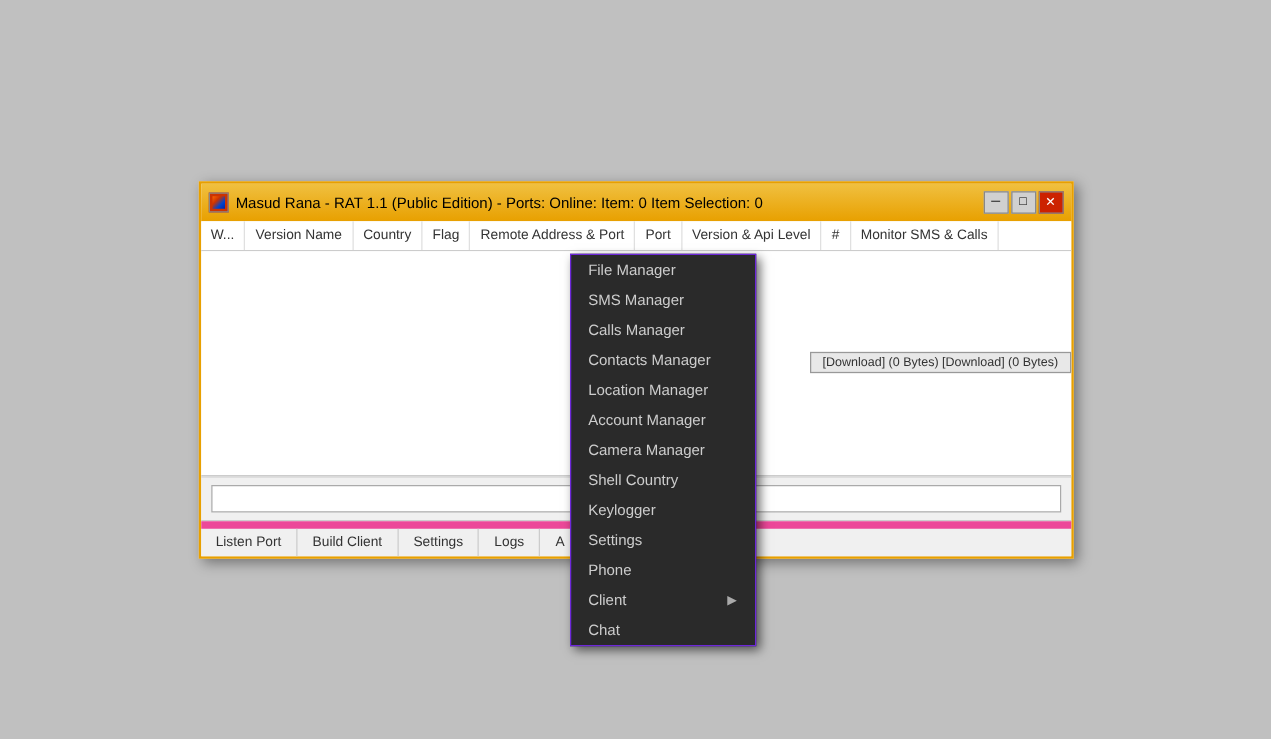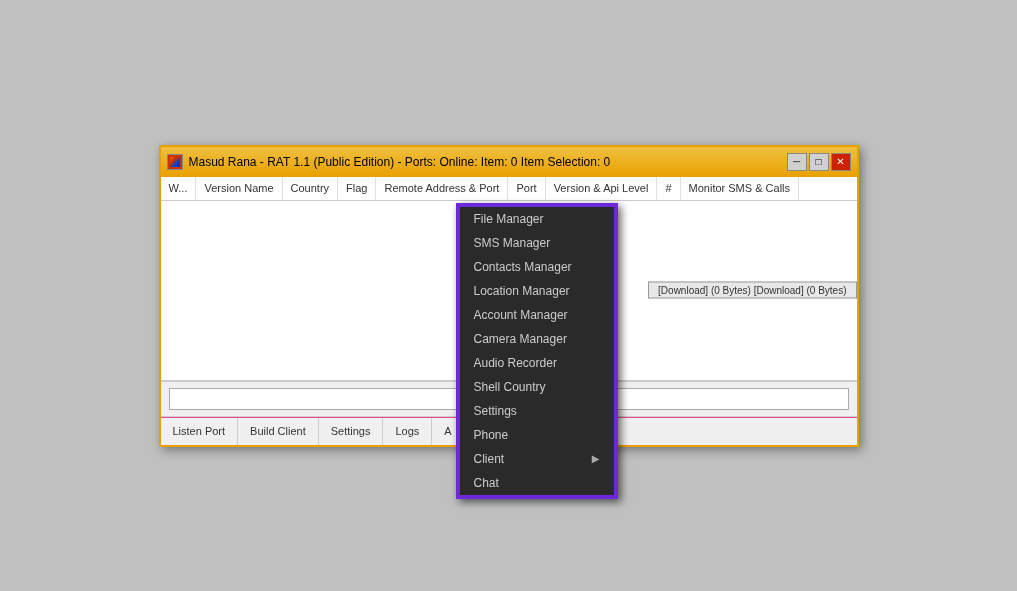--- a/index.html
+++ b/index.html
@@ -114,44 +114,44 @@
       font-size: 10px;
       color: #333;
       background: #e8e8e8;
       padding: 2px 9px;
       border: 1px solid #999;
     }
 
     .bottom-tabs {
       display: flex;
       background: #f0f0f0;
-      border-top: 1px solid #ec4899;
+      border-top: 6px solid #ec4899;
       height: 28px;
       align-items: center;
     }
 
     .tab-item {
       padding: 4px 12px;
       font-size: 11px;
       color: #333;
       cursor: pointer;
       border-right: 1px solid #ccc;
       height: 100%;
       display: flex;
       align-items: center;
     }
 
     
     .context-menu {
       position: absolute;
       left: 295px;
       top: 2px;
-      width: 162px;
+      width: 149px;
       background: #2a2a2a;
-      border: 4px solid #6d28d9;
+      border: 1px solid #6d28d9;
       z-index: 100;
       box-shadow: 3px 3px 8px rgba(0,0,0,0.6);
     }
 
     .ctx-item {
       padding: 5px 14px;
       font-size: 12px;
       color: #ccc;
       cursor: pointer;
       white-space: nowrap;
@@ -209,36 +209,39 @@
     <div class="status-bar-text">[Download] (0 Bytes) [Download] (0 Bytes)</div>
 
     <div class="context-menu">
       <div class="ctx-item">
         <span>File Manager</span>
       </div>
       <div class="ctx-item">
         <span>SMS Manager</span>
       </div>
       <div class="ctx-item">
+        <span>Calls Manager</span>
+      </div>
+      <div class="ctx-item">
         <span>Contacts Manager</span>
       </div>
       <div class="ctx-item">
         <span>Location Manager</span>
       </div>
       <div class="ctx-item">
         <span>Account Manager</span>
       </div>
       <div class="ctx-item">
         <span>Camera Manager</span>
       </div>
       <div class="ctx-item">
-        <span>Audio Recorder</span>
-      </div>
-      <div class="ctx-item">
         <span>Shell Country</span>
+      </div>
+      <div class="ctx-item">
+        <span>Keylogger</span>
       </div>
       <div class="ctx-item">
         <span>Settings</span>
       </div>
       <div class="ctx-item">
         <span>Phone</span>
       </div>
       <div class="ctx-item">
         <span>Client</span>
         <span class="ctx-arrow">▶</span>

